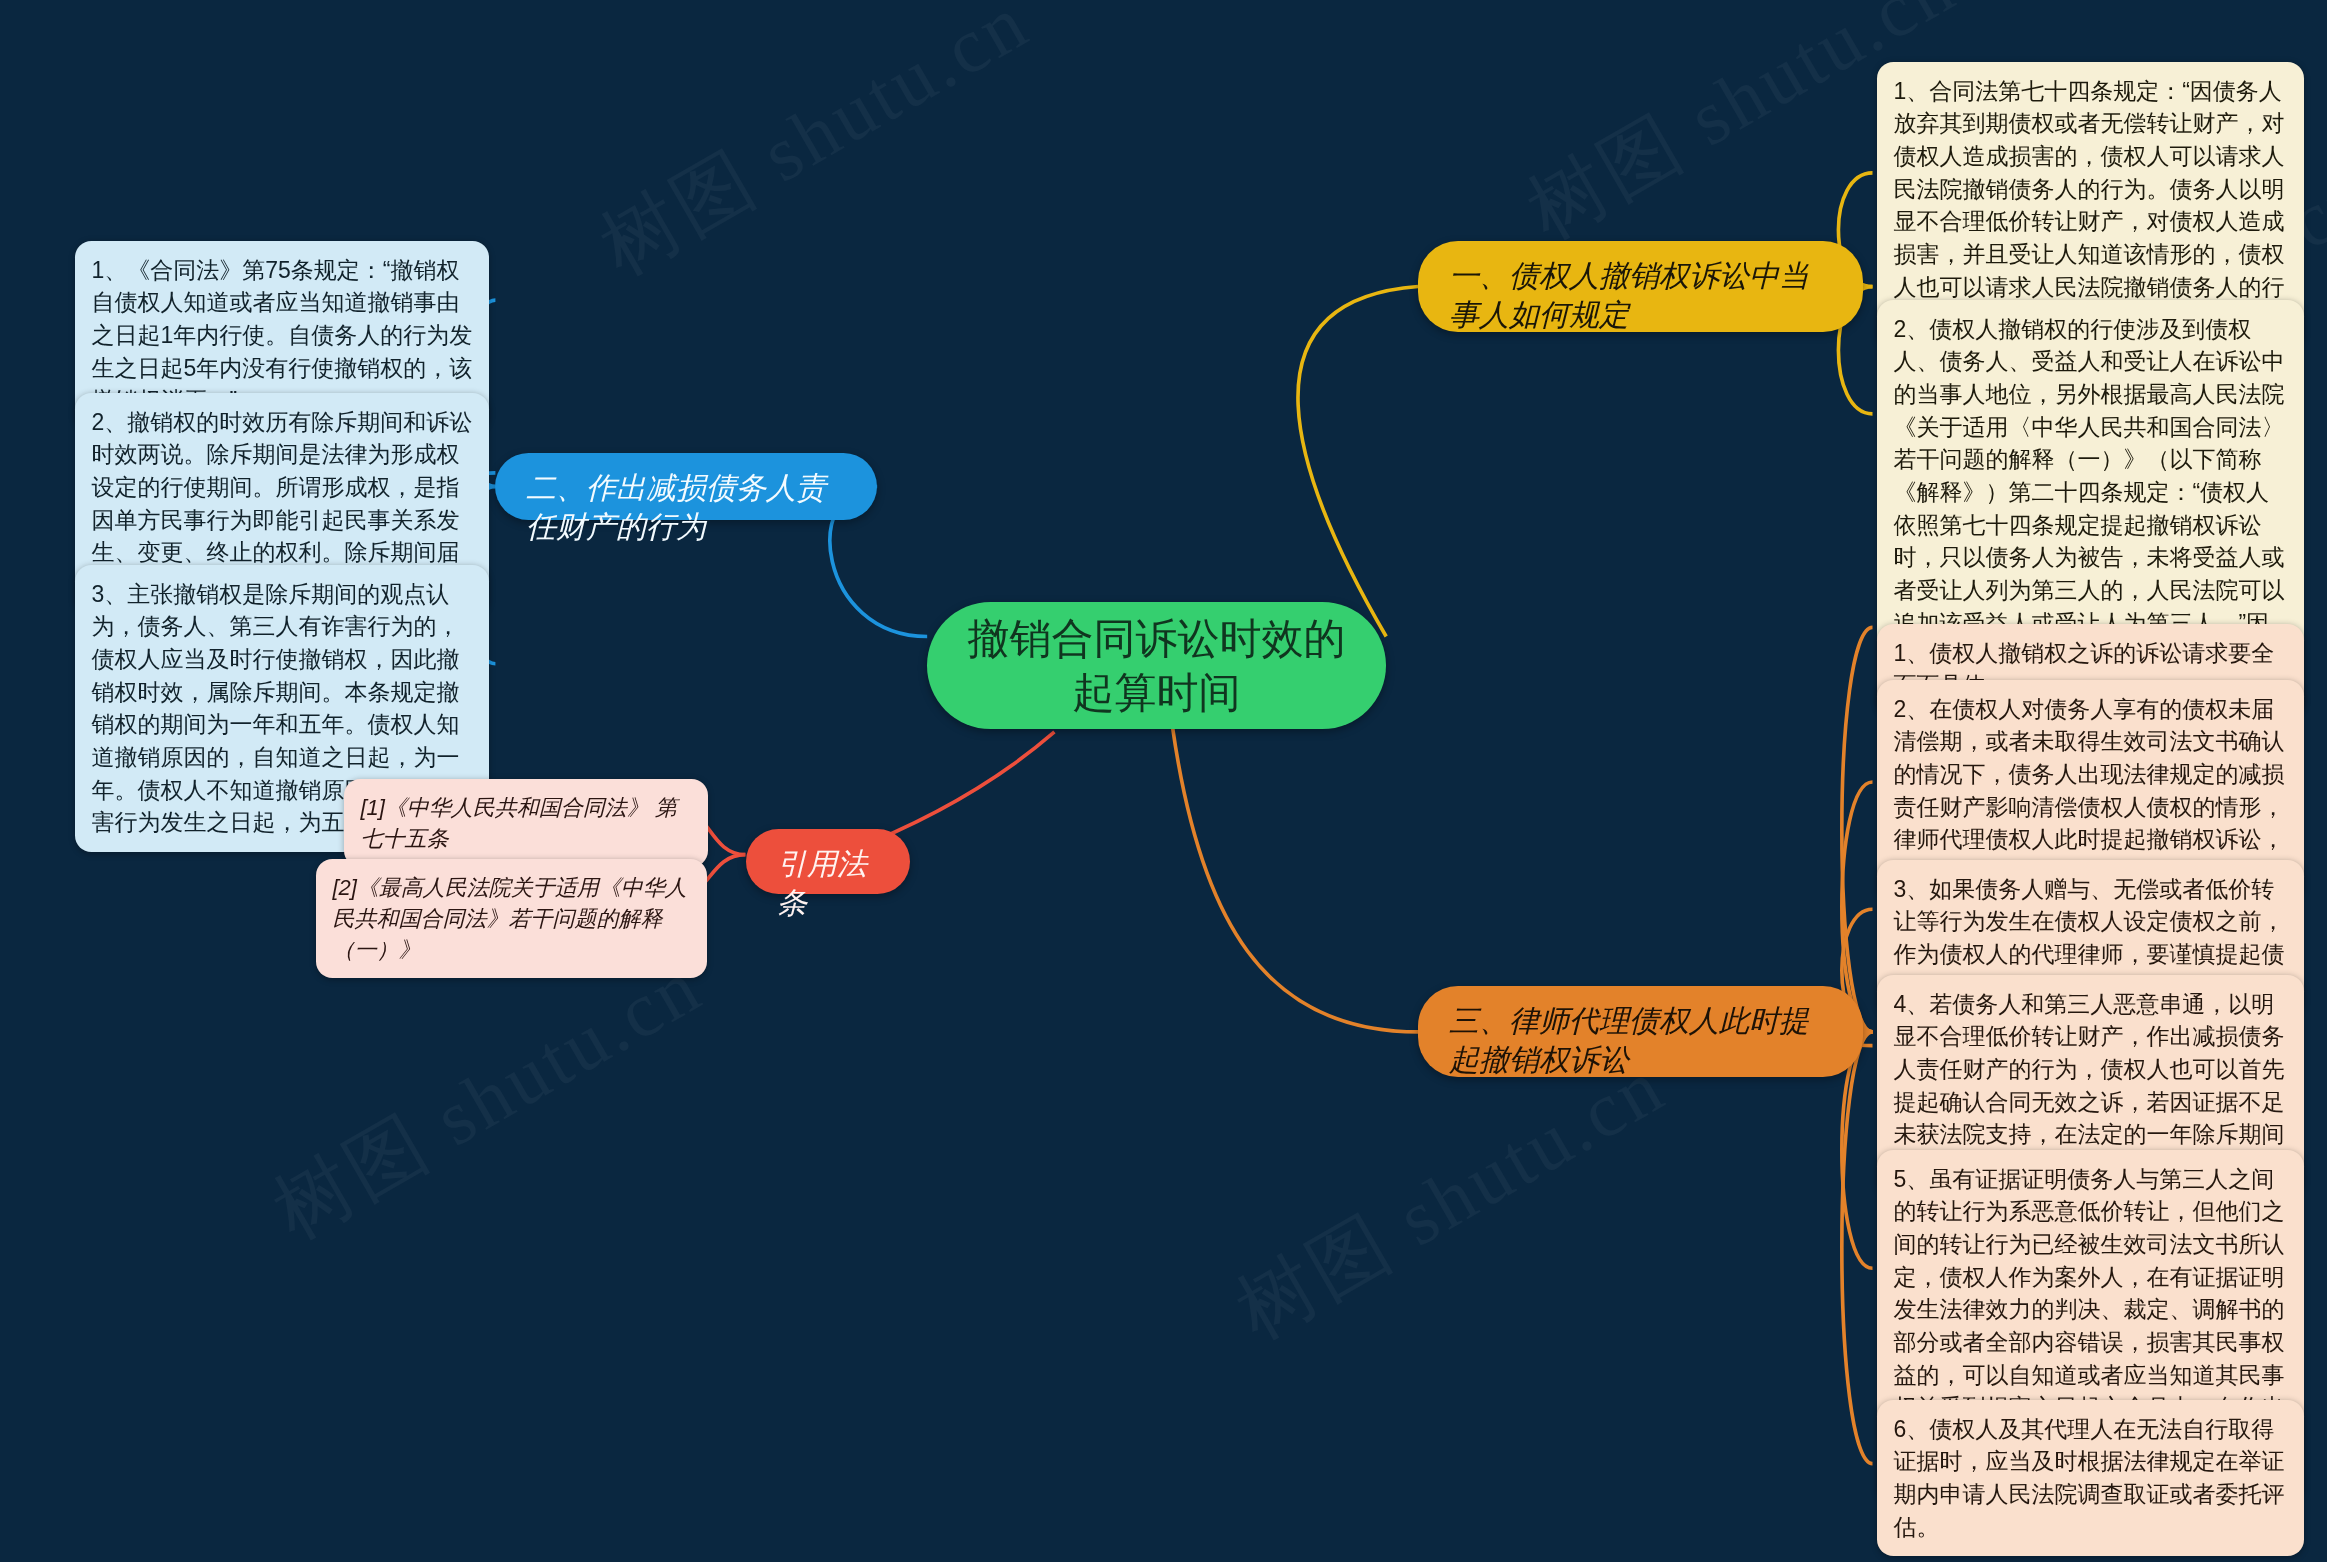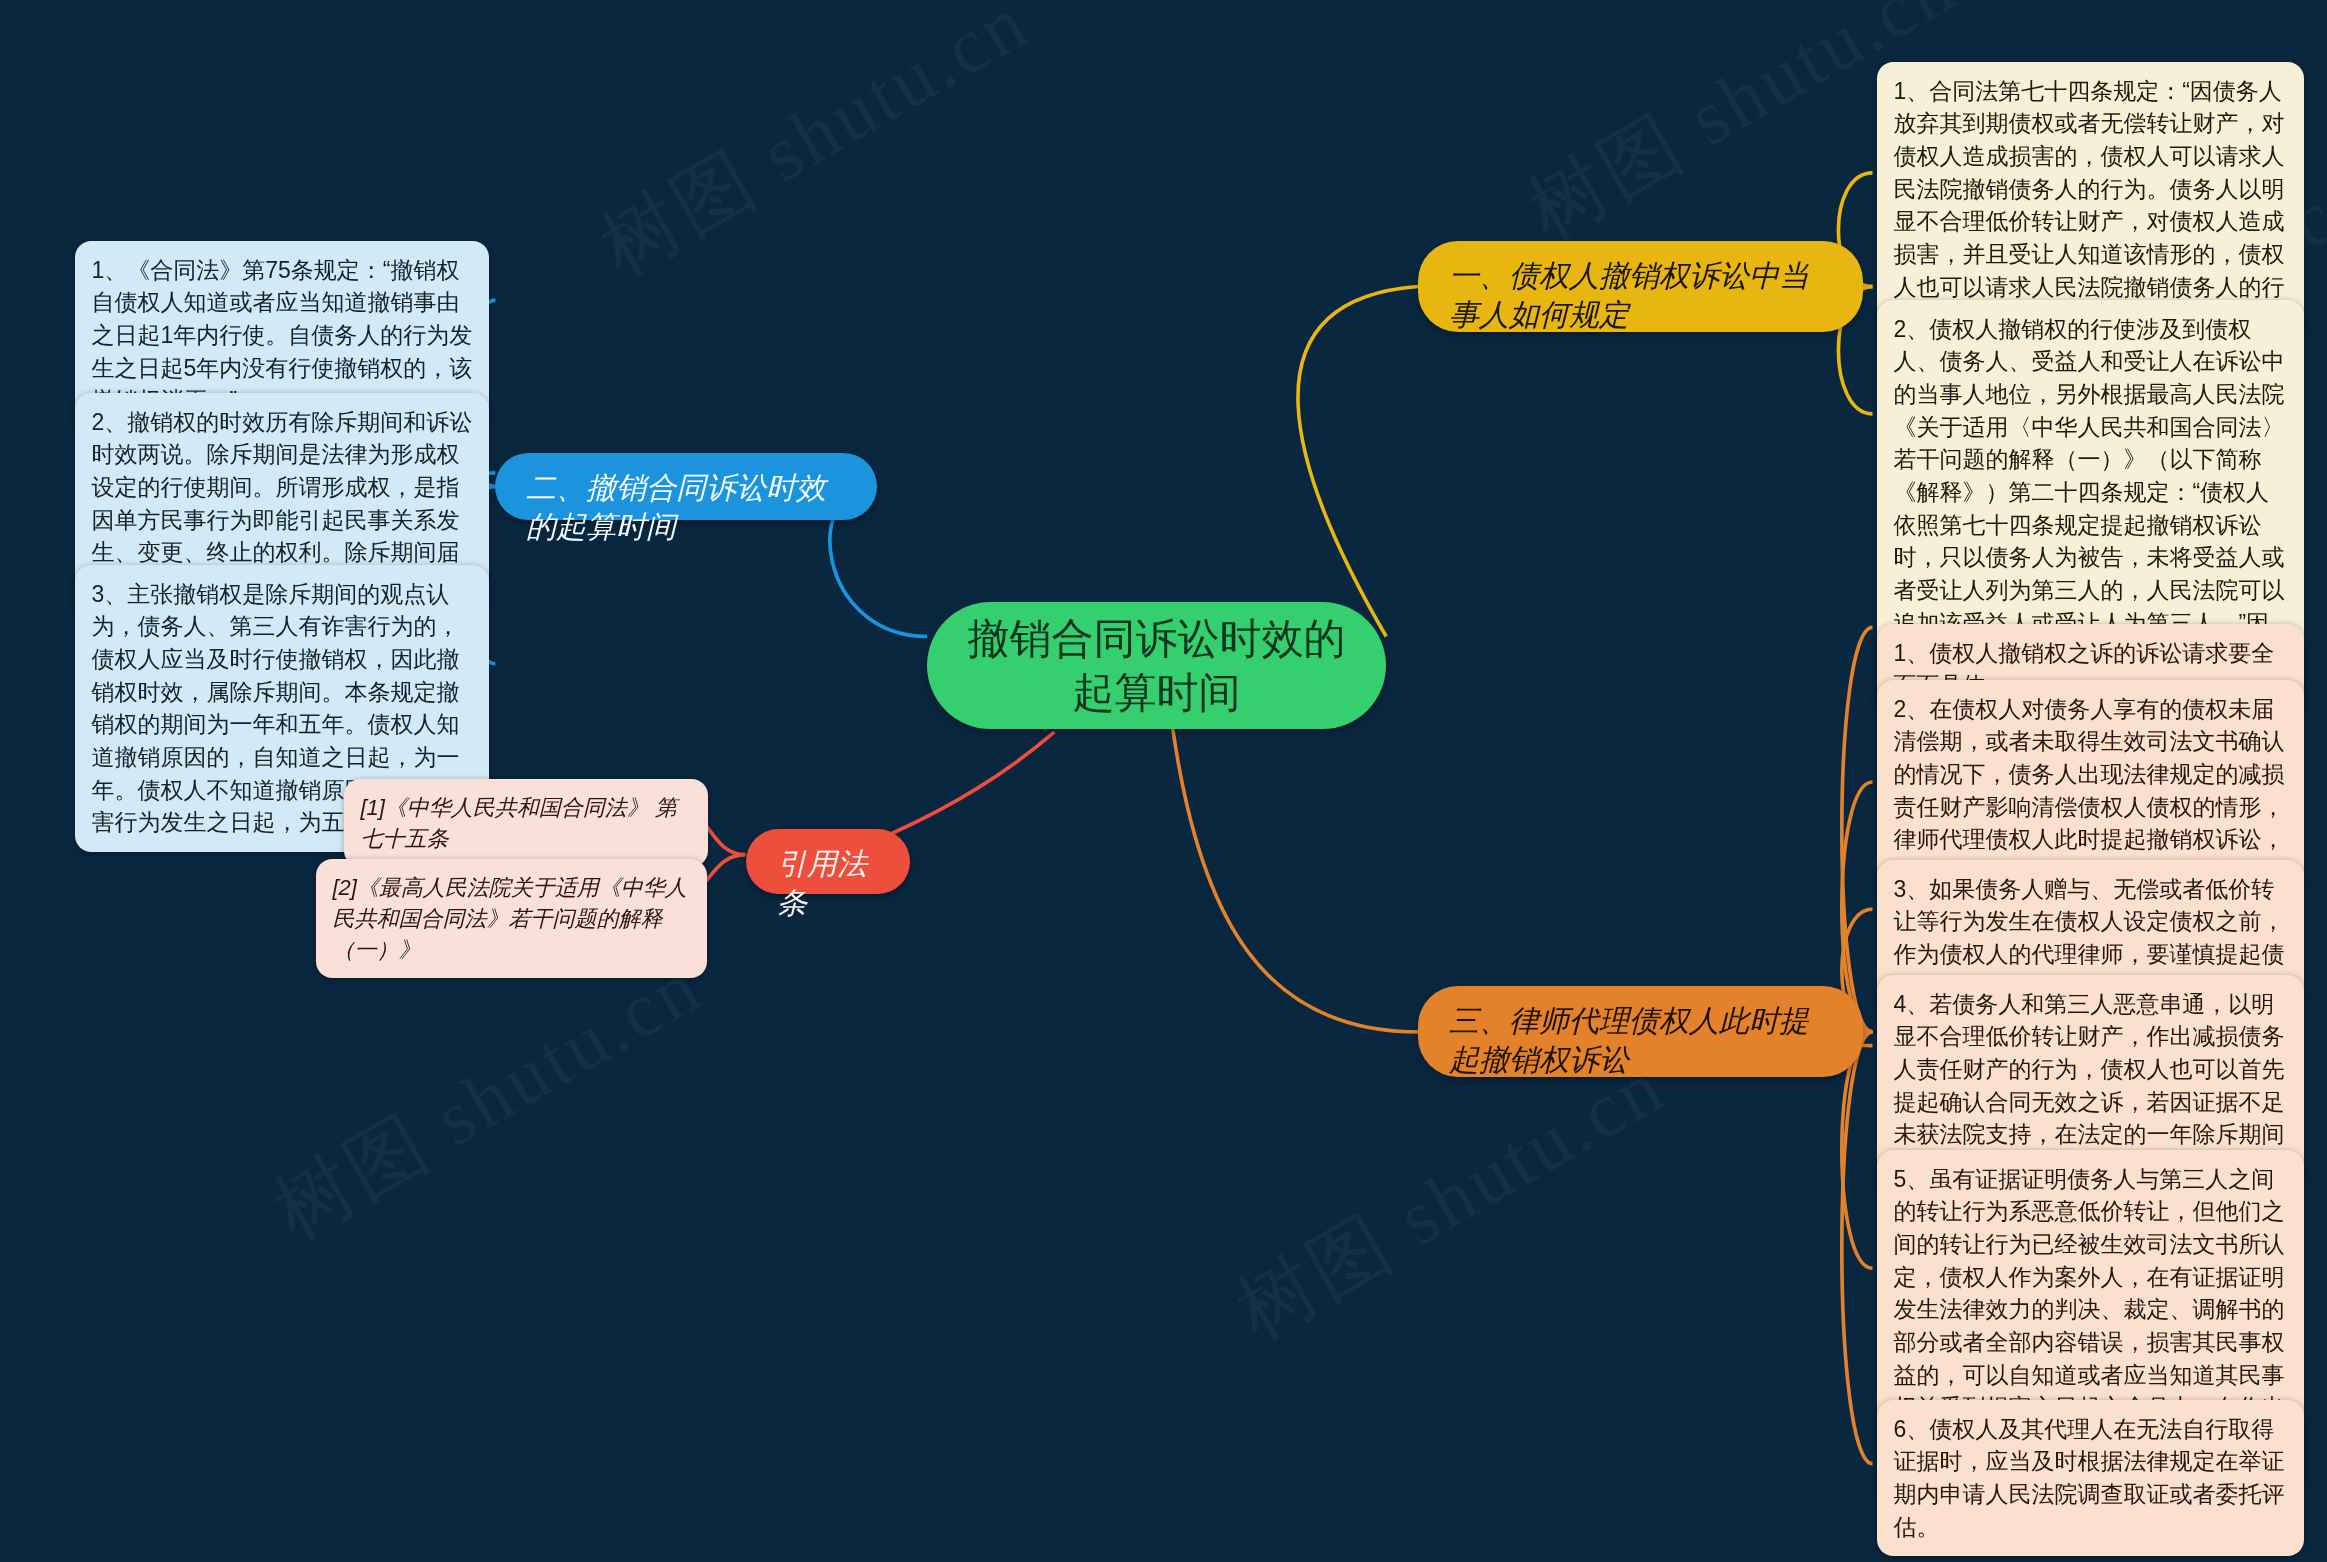--- a/index.html
+++ b/index.html
@@ -120,21 +120,21 @@
     <span>一、债权人撤销权诉讼中当事人如何规定</span>
   </div>
   <div class="node leaf cream" style="left:1877px;top:62px;width:427px;">
     <span>1、合同法第七十四条规定：“因债务人放弃其到期债权或者无偿转让财产，对债权人造成损害的，债权人可以请求人民法院撤销债务人的行为。债务人以明显不合理低价转让财产，对债权人造成损害，并且受让人知道该情形的，债权人也可以请求人民法院撤销债务人的行为。”</span>
   </div>
   <div class="node leaf cream" style="left:1877px;top:300px;width:427px;">
     <span>2、债权人撤销权的行使涉及到债权人、债务人、受益人和受让人在诉讼中的当事人地位，另外根据最高人民法院《关于适用〈中华人民共和国合同法〉若干问题的解释（一）》（以下简称《解释》）第二十四条规定：“债权人依照第七十四条规定提起撤销权诉讼时，只以债务人为被告，未将受益人或者受让人列为第三人的，人民法院可以追加该受益人或受让人为第三人。”因此，撤销权诉讼中涉及的当事人以及当事人在诉讼中的地位是相当明确的。</span>
   </div>
 
   <div class="node branch blue" style="left:495px;top:453px;width:382px;height:67px;">
-    <span>二、撤销合同诉讼时效的起算时间</span>
+    <span>二、作出减损债务人责任财产的行为</span>
   </div>
   <div class="node leaf cyan" style="left:75px;top:241px;width:414px;">
     <span>1、《合同法》第75条规定：“撤销权自债权人知道或者应当知道撤销事由之日起1年内行使。自债务人的行为发生之日起5年内没有行使撤销权的，该撤销权消灭。”</span>
   </div>
   <div class="node leaf cyan" style="left:75px;top:393px;width:414px;">
     <span>2、撤销权的时效历有除斥期间和诉讼时效两说。除斥期间是法律为形成权设定的行使期间。所谓形成权，是指因单方民事行为即能引起民事关系发生、变更、终止的权利。除斥期间届满，形成权消灭。</span>
   </div>
   <div class="node leaf cyan" style="left:75px;top:565px;width:414px;">
     <span>3、主张撤销权是除斥期间的观点认为，债务人、第三人有诈害行为的，债权人应当及时行使撤销权，因此撤销权时效，属除斥期间。本条规定撤销权的期间为一年和五年。债权人知道撤销原因的，自知道之日起，为一年。债权人不知道撤销原因的，自诈害行为发生之日起，为五年。</span>
   </div>

